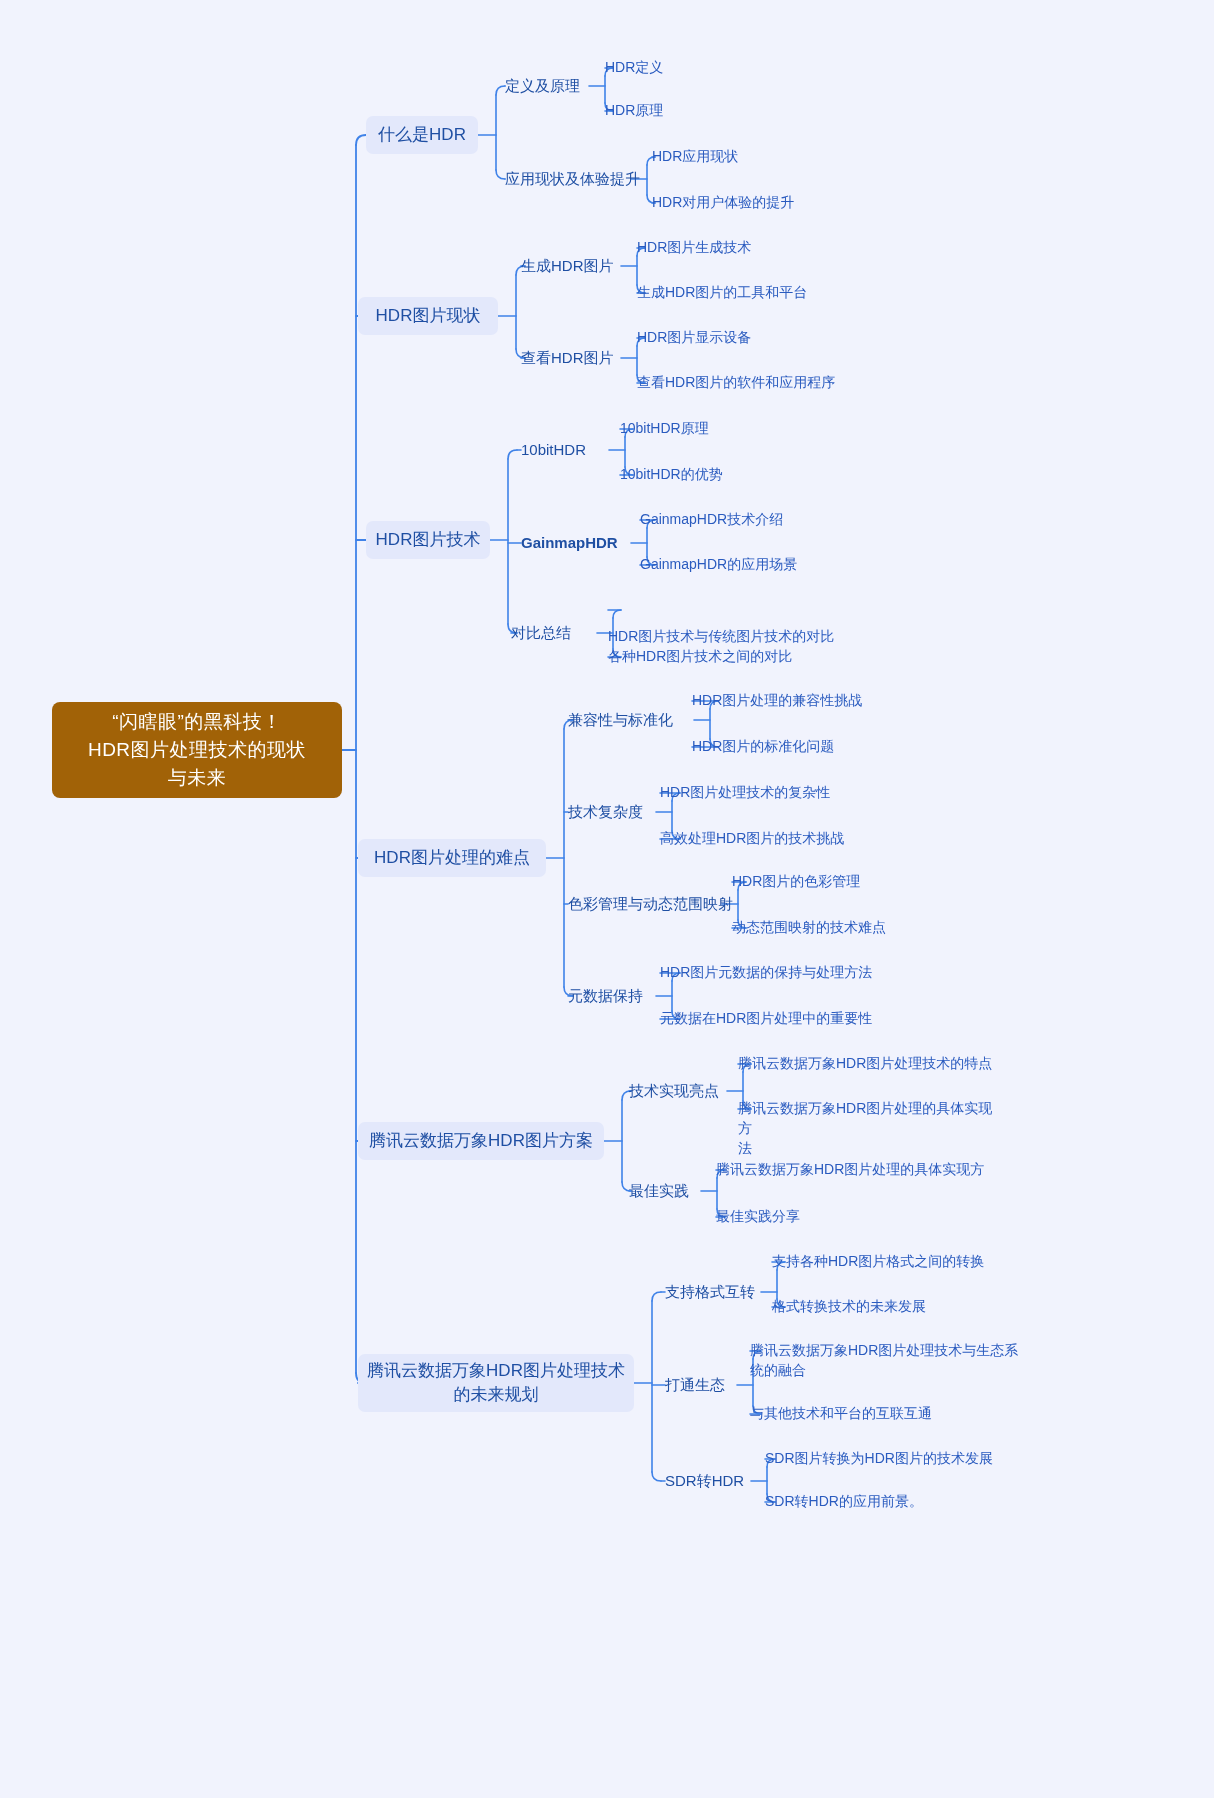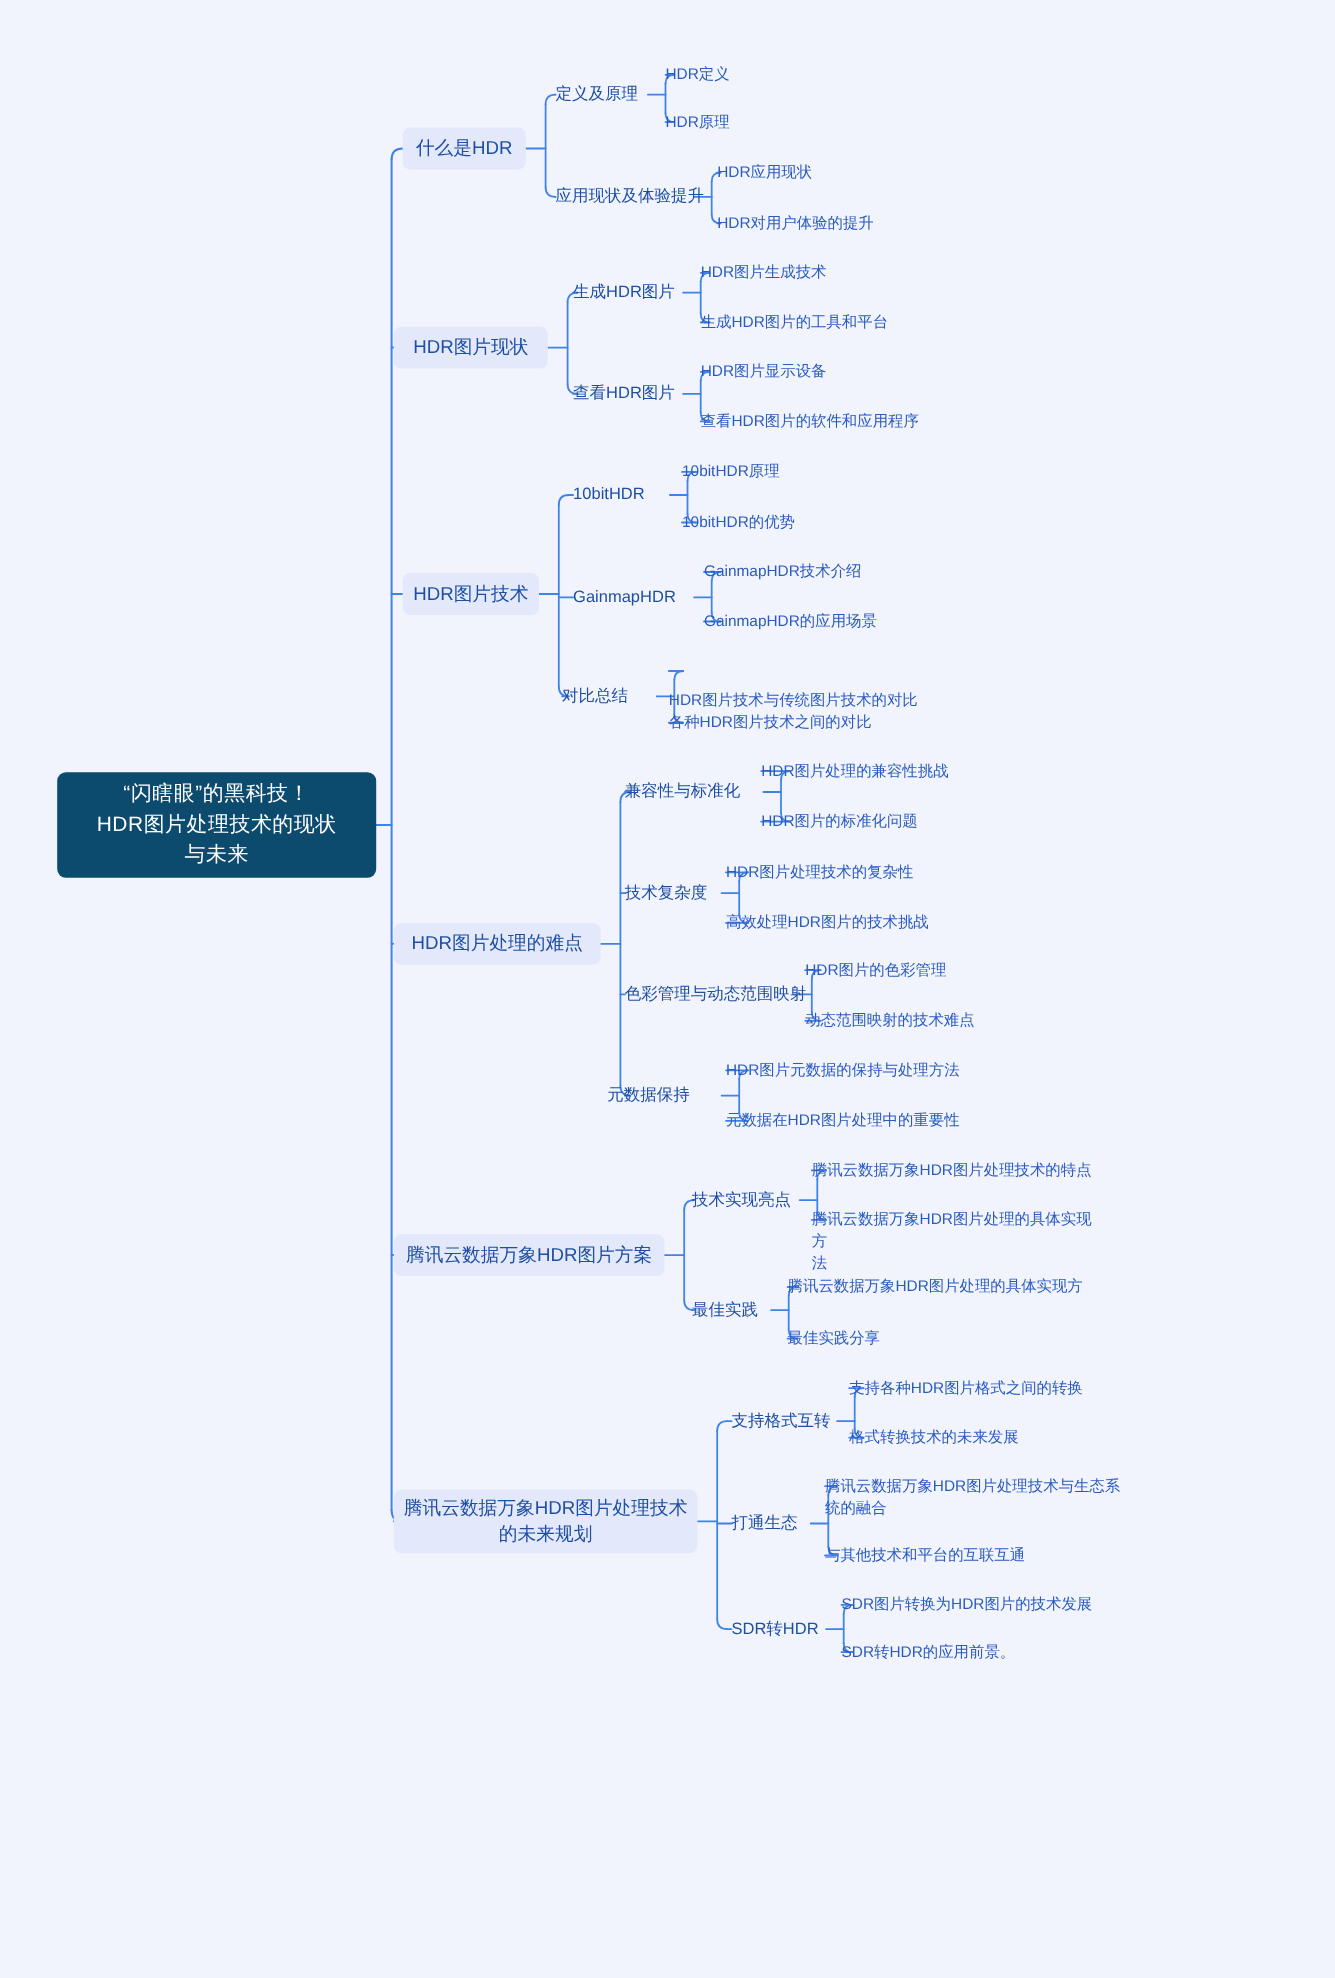--- a/index.html
+++ b/index.html
@@ -9,21 +9,21 @@
     font-family:"Liberation Sans","DejaVu Sans",sans-serif;
     overflow:hidden;
     position:relative;
   }
   #mindmap{position:absolute;inset:0;}
   svg.links{position:absolute;left:0;top:0;width:1214px;height:1798px;pointer-events:none;}
   .node{position:absolute;box-sizing:border-box;}
 
   
   .root{
-    background:#0c4a6e;
+    background:#a16207;
     color:#ffffff;
     border-radius:8px;
     font-size:19px;
     line-height:28px;
     text-align:center;
     padding:14px 28px;
     width:290px;
     left:52px;top:702px;
     display:flex;align-items:center;justify-content:center;
     letter-spacing:0.5px;
@@ -240,21 +240,21 @@
         <span style="white-space: pre-line;">查看HDR图片</span>
       </div>
       <div class="node l3" style="left: 637px; top: 327px; width: 220px;"><span style="white-space: pre-line;">HDR图片显示设备</span></div>
       <div class="node l3" style="left: 637px; top: 372px; width: 300px;"><span style="white-space: pre-line;">查看HDR图片的软件和应用程序</span></div>
       <div class="node l1" style="left: 366px; top: 521px; width: 124px; height: 38px;"><span style="white-space: pre-line;">HDR图片技术</span></div>
       <div class="node l2" style="left: 521px; top: 439px; height: 22px;">
         <span style="white-space: pre-line;">10bitHDR</span>
       </div>
       <div class="node l3" style="left: 620px; top: 418px; width: 200px;"><span style="white-space: pre-line;">10bitHDR原理</span></div>
       <div class="node l3" style="left: 620px; top: 464px; width: 200px;"><span style="white-space: pre-line;">10bitHDR的优势</span></div>
-      <div class="node l2" style="left: 521px; top: 532px; height: 22px;">
+      <div class="node l2" style="left: 521px; top: 532px; height: 22px; font-weight: bold;">
         <span style="white-space: pre-line;">GainmapHDR</span>
       </div>
       <div class="node l3" style="left: 640px; top: 509px; width: 240px;"><span style="white-space: pre-line;">GainmapHDR技术介绍</span></div>
       <div class="node l3" style="left: 640px; top: 554px; width: 250px;"><span style="white-space: pre-line;">GainmapHDR的应用场景</span></div>
       <div class="node l2" style="left: 511px; top: 622px; height: 22px;">
         <span style="white-space: pre-line;">对比总结</span>
       </div>
       <div class="node l3" style="left: 608px; top: 599px; width: 320px;"><span style="white-space: pre-line; margin-top: 27px;">HDR图片技术与传统图片技术的对比</span></div>
       <div class="node l3" style="left: 608px; top: 646px; width: 300px;"><span style="white-space: pre-line;">各种HDR图片技术之间的对比</span></div>
       <div class="node l1" style="left: 358px; top: 839px; width: 188px; height: 38px;"><span style="white-space: pre-line;">HDR图片处理的难点</span></div>
@@ -266,21 +266,21 @@
       <div class="node l2" style="left: 568px; top: 801px; height: 22px;">
         <span style="white-space: pre-line;">技术复杂度</span>
       </div>
       <div class="node l3" style="left: 660px; top: 782px; width: 300px;"><span style="white-space: pre-line;">HDR图片处理技术的复杂性</span></div>
       <div class="node l3" style="left: 660px; top: 828px; width: 300px;"><span style="white-space: pre-line;">高效处理HDR图片的技术挑战</span></div>
       <div class="node l2" style="left: 568px; top: 893px; height: 22px;">
         <span style="white-space: pre-line;">色彩管理与动态范围映射</span>
       </div>
       <div class="node l3" style="left: 732px; top: 871px; width: 280px;"><span style="white-space: pre-line;">HDR图片的色彩管理</span></div>
       <div class="node l3" style="left: 732px; top: 917px; width: 280px;"><span style="white-space: pre-line;">动态范围映射的技术难点</span></div>
-      <div class="node l2" style="left: 552px; top: 985px; height: 22px; justify-content: flex-end;">
+      <div class="node l2" style="left: 568px; top: 985px; height: 22px; justify-content: flex-end;">
         <span style="white-space: pre-line;">元数据保持</span>
       </div>
       <div class="node l3" style="left: 660px; top: 962px; width: 320px;"><span style="white-space: pre-line;">HDR图片元数据的保持与处理方法</span></div>
       <div class="node l3" style="left: 660px; top: 1008px; width: 320px;"><span style="white-space: pre-line;">元数据在HDR图片处理中的重要性</span></div>
       <div class="node l1" style="left: 358px; top: 1122px; width: 246px; height: 38px;"><span style="white-space: pre-line;">腾讯云数据万象HDR图片方案</span></div>
       <div class="node l2" style="left: 629px; top: 1080px; height: 22px;">
         <span style="white-space: pre-line;">技术实现亮点</span>
       </div>
       <div class="node l3" style="left: 738px; top: 1053px; width: 280px;"><span style="white-space: pre-line;">腾讯云数据万象HDR图片处理技术的特点</span></div>
       <div class="node l3" style="left: 738px; top: 1098px; width: 260px;"><span style="white-space: pre-line;">腾讯云数据万象HDR图片处理的具体实现方

